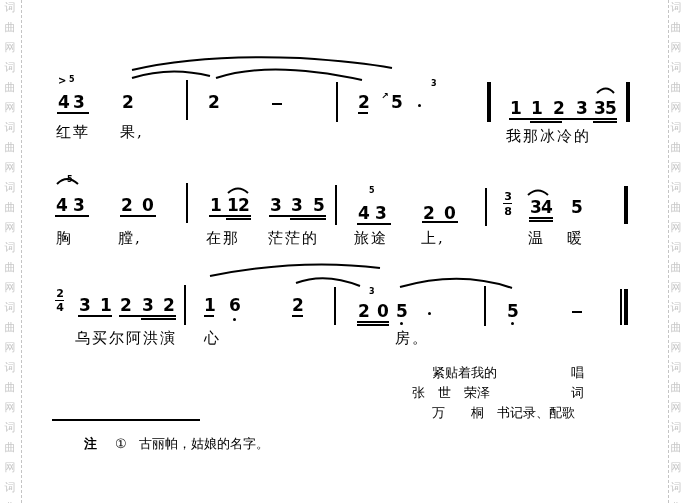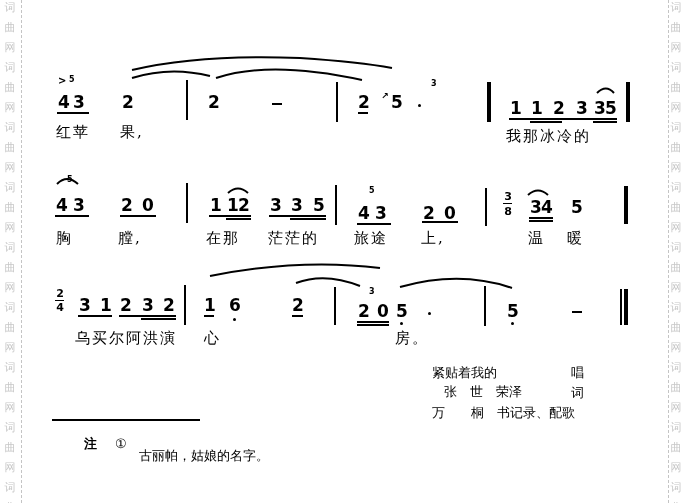--- a/index.html
+++ b/index.html
@@ -233,23 +233,23 @@
   <div class="barthick" style="left:624px;top:289px;height:36px;"></div>
 
   <span class="lyric" style="left:75px;top:330px;">乌买尔阿洪演</span>
   <span class="lyric" style="left:204px;top:330px;">心</span>
   <span class="lyric" style="left:395px;top:330px;">房。</span>
 </div>
 
 <div>
   <span class="credit" style="left:432px;top:364px;">紧贴着我的</span>
   <span class="credit" style="left:571px;top:364px;">唱</span>
-  <span class="credit" style="left:444px;top:384px;font-family:Liberation Mono, monospace;">张　世　荣泽</span>
+  <span class="credit" style="left:412px;top:384px;">张　世　荣泽</span>
   <span class="credit" style="left:571px;top:384px;">词</span>
   <span class="credit" style="left:432px;top:404px;">万　　桐　书记录、配歌</span>
 </div>
 
 <div>
   <div style="position:absolute;left:52px;top:419px;width:148px;height:2px;background:#000;"></div>
   <span class="footnote" style="left:84px;top:436px;font-weight:bold;">注</span>
   <span class="footnote" style="left:115px;top:436px;">①</span>
-  <span class="footnote" style="left:139px;top:436px;margin-top:12px;">古丽帕，姑娘的名字。</span>
+  <span class="footnote" style="left:139px;top:436px;">古丽帕，姑娘的名字。</span>
 </div>
 
 </body></html>

